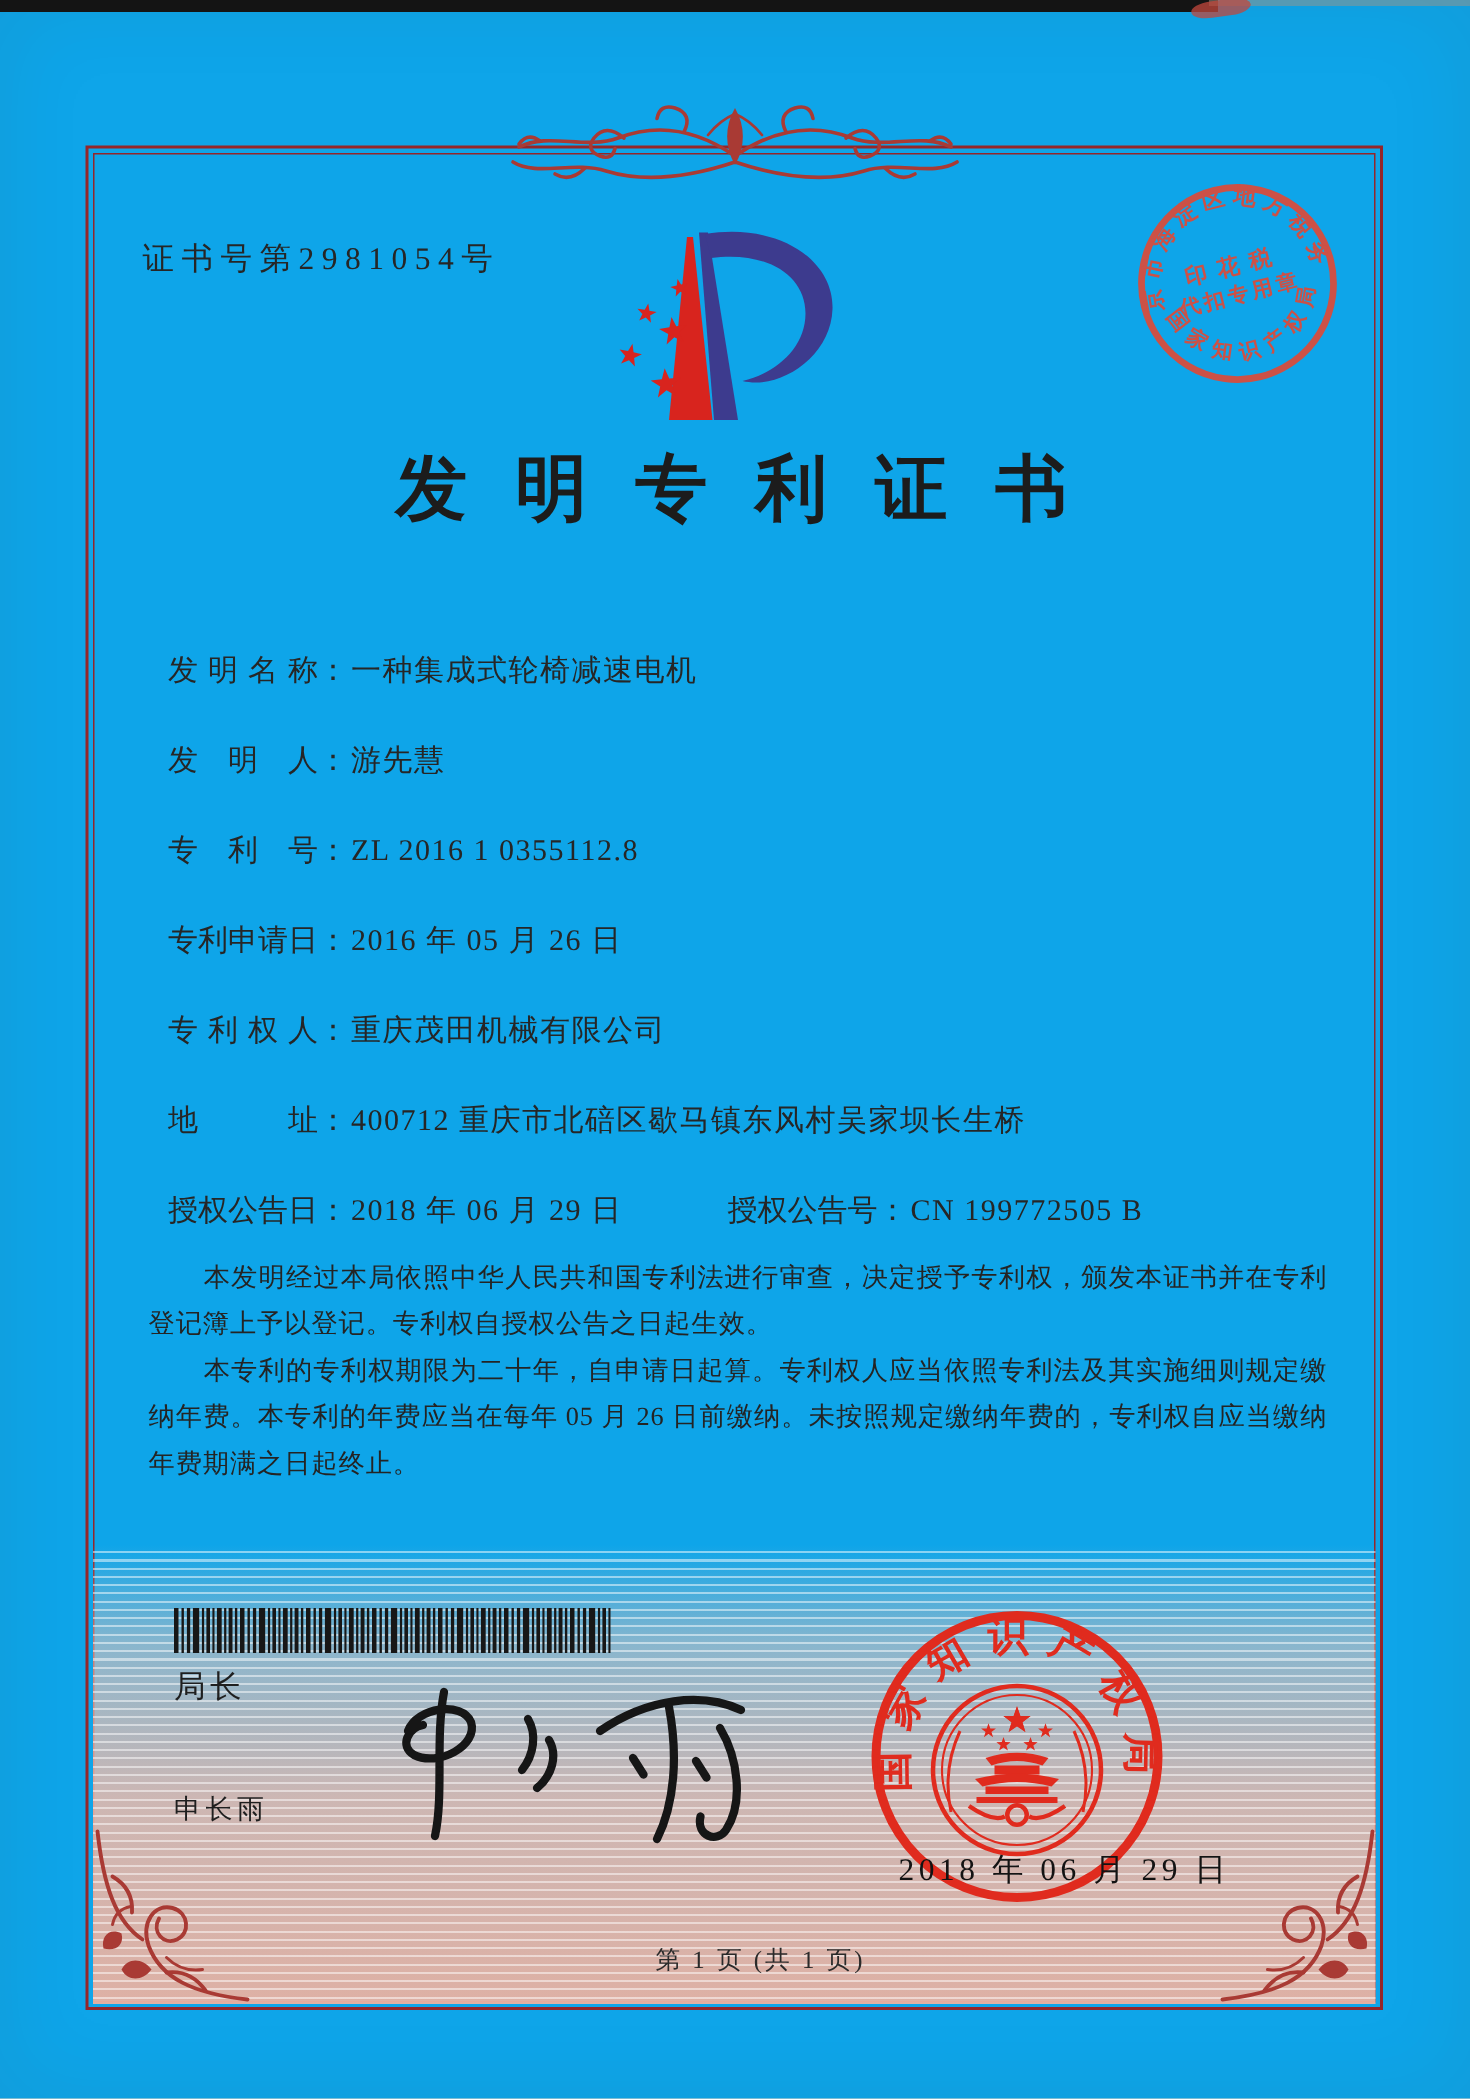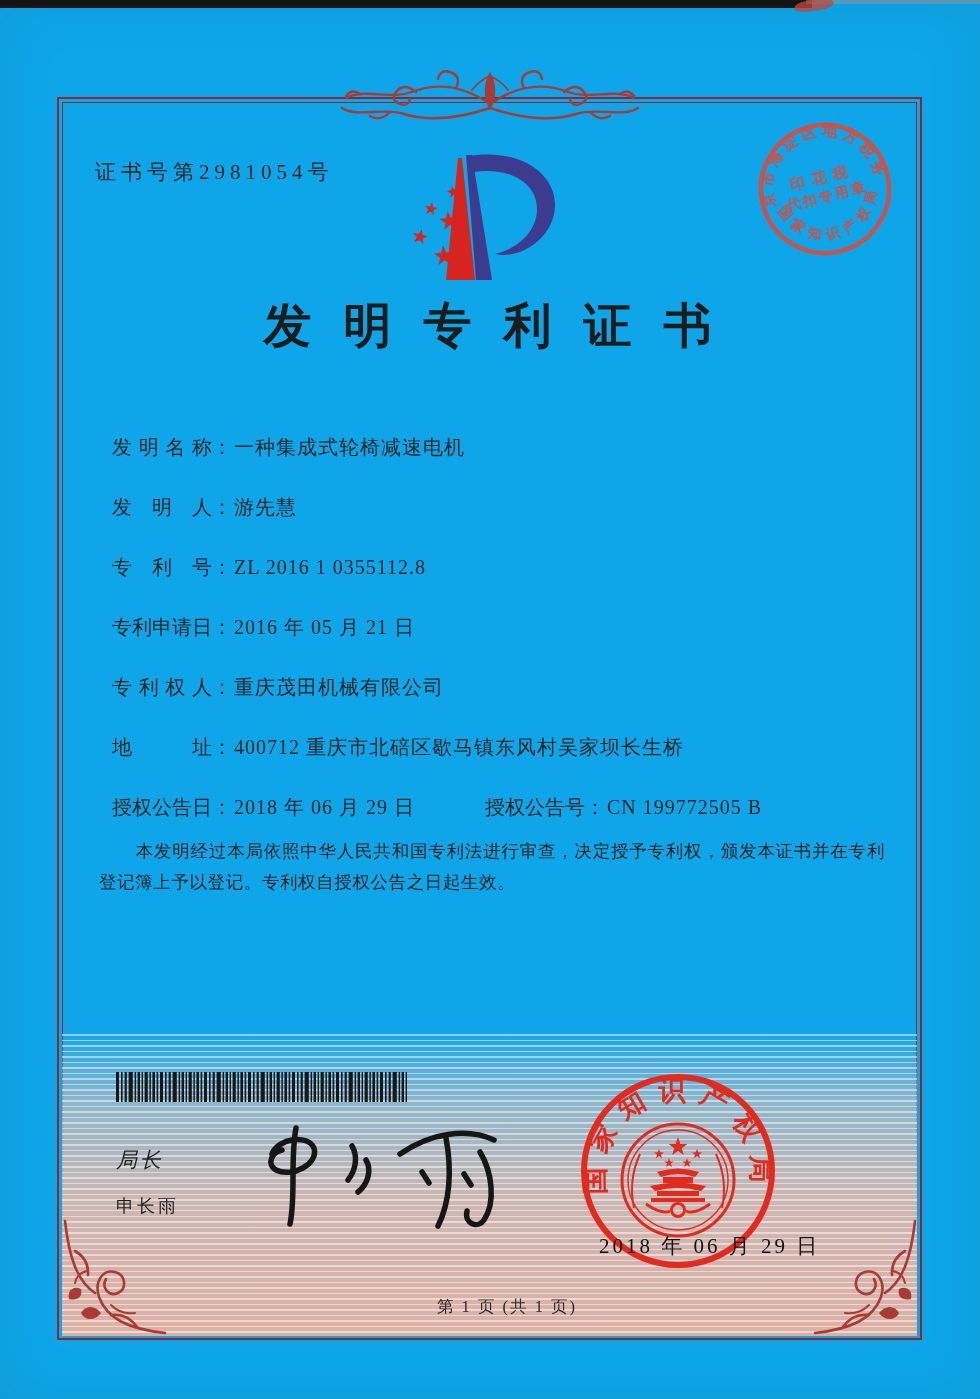--- a/index.html
+++ b/index.html
@@ -43,21 +43,21 @@
   .fcolon { margin:0 2px 0 0; }
   .fvalue { letter-spacing:1px; }
   .grant2 { position:absolute; left:373px; top:0; }
 
   .paras { position:absolute; left:99px; top:836px; width:786px; font-size:17.5px; line-height:31px;
            text-align:justify; letter-spacing:.6px; color:#242424;}
   .paras p { margin:0; text-indent:2.1em; }
 
   .barcode { position:absolute; left:116px; top:1072px; width:292px; height:30px; }
 
-  .director-title { position:absolute; left:116px; top:1146px; font-size:21px; letter-spacing:3px; color:#1f1f1f;font-style:italic; }
+  .director-title { position:absolute; left:116px; top:1110px; font-size:21px; letter-spacing:3px; color:#1f1f1f; }
   .director-name  { position:absolute; left:116px; top:1194px; font-size:18px; letter-spacing:3px; color:#1f1f1f; }
 
   .signature { position:absolute; left:250px; top:1112px; width:276px; height:120px; }
 
   .seal { position:absolute; left:572px; top:1064px; width:212px; height:214px; }
   .seal-date { position:absolute; left:599px; top:1232px; font-size:21px; letter-spacing:3px; color:#131313; z-index:5; }
 
   .page-footer { position:absolute; left:57px; top:1296px; width:900px; text-align:center; font-size:16.5px; letter-spacing:2px; color:#2a2a2a; }
 
   .orn-top { position:absolute; left:328px; top:60px; width:324px; height:82px; }
@@ -177,21 +177,21 @@
         <span>号</span>
       </span><span class="fcolon">：</span><span class="fvalue">ZL 2016 1 0355112.8</span>
   </div>
   <div class="frow" style="top:614px">
     <span class="flabel char-justify">
         <span>专</span>
         <span>利</span>
         <span>申</span>
         <span>请</span>
         <span>日</span>
-      </span><span class="fcolon">：</span><span class="fvalue">2016 年 05 月 21 日</span>
+      </span><span class="fcolon">：</span><span class="fvalue">2016 年 05 月 26 日</span>
   </div>
   <div class="frow" style="top:674px">
     <span class="flabel char-justify">
         <span>专</span>
         <span>利</span>
         <span>权</span>
         <span>人</span>
       </span><span class="fcolon">：</span><span class="fvalue">重庆茂田机械有限公司</span>
   </div>
   <div class="frow" style="top:734px">
@@ -214,20 +214,21 @@
           <span>权</span>
           <span>公</span>
           <span>告</span>
           <span>号</span>
         </span><span class="fcolon">：</span><span class="fvalue">CN 199772505 B</span>
     </span>
   </div>
 
   <div class="paras">
     <p>本发明经过本局依照中华人民共和国专利法进行审查，决定授予专利权，颁发本证书并在专利登记簿上予以登记。专利权自授权公告之日起生效。</p>
+    <p>本专利的专利权期限为二十年，自申请日起算。专利权人应当依照专利法及其实施细则规定缴纳年费。本专利的年费应当在每年 05 月 26 日前缴纳。未按照规定缴纳年费的，专利权自应当缴纳年费期满之日起终止。</p>
   </div>
 
   <svg class="barcode" viewBox="0 0 292 30" preserveAspectRatio="none">
     <defs>
       <pattern id="bc" width="44" height="30" patternUnits="userSpaceOnUse">
         <g fill="#171717">
           <rect x="0" width="3" height="30"></rect>
             <rect x="5" width="1.6" height="30"></rect>
           <rect x="8.6" width="2.2" height="30"></rect>
             <rect x="12.6" width="4.2" height="30"></rect>

